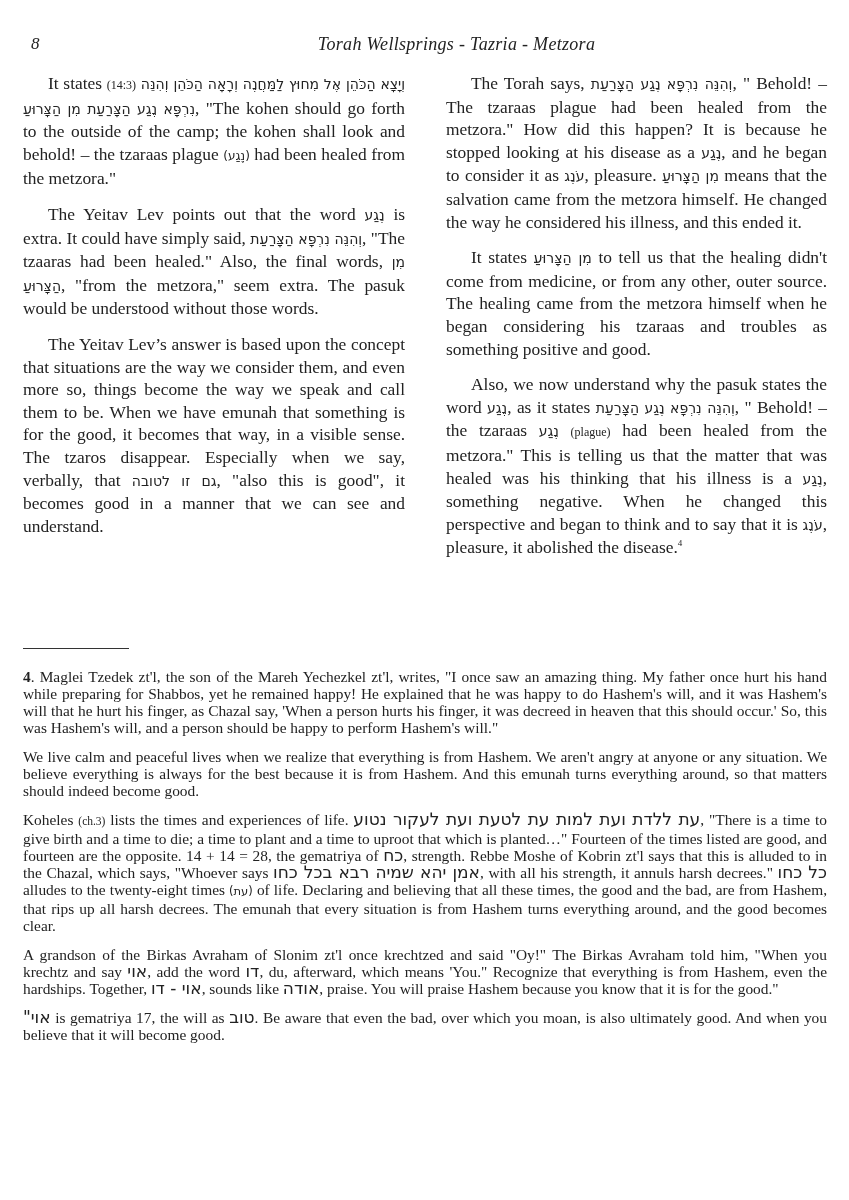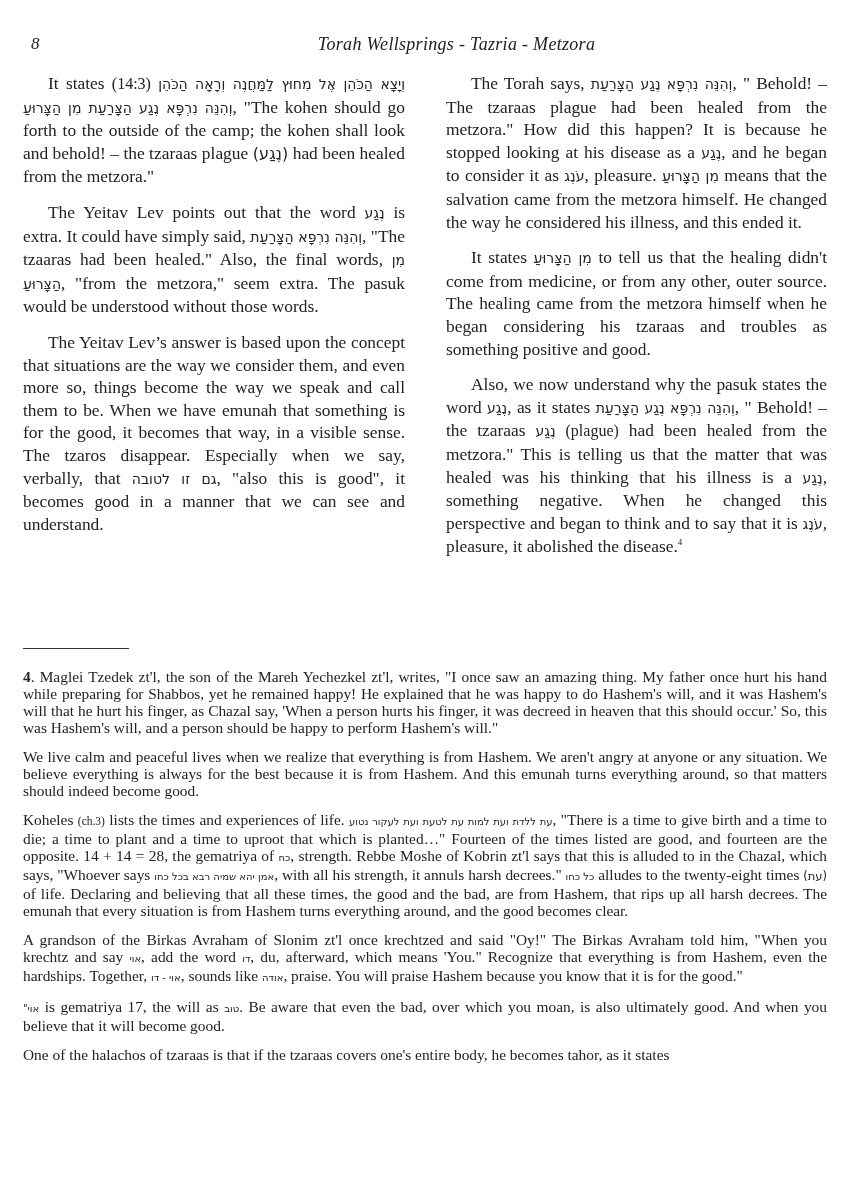--- a/index.html
+++ b/index.html
@@ -9,27 +9,27 @@
   .page-num { position: absolute; left: 31px; top: 4px; font-style: italic; font-size: 17px; }
   .running-title { position: absolute; left: 12px; width: 849px; top: 4px; text-align: center;
                    font-style: italic; font-size: 18px; padding-left: 40px; box-sizing: border-box; letter-spacing: 0.3px; }
   .col { position: absolute; top: 72px; font-size: 17.4px; line-height: 22.6px; text-align: justify; }
   .col-left { left: 23px; width: 382px; }
   .col-right { left: 446px; width: 381px; }
   .section-title { font-family: "Liberation Sans", "DejaVu Sans", sans-serif; font-weight: bold;
                    font-size: 16.5px; text-align: center; margin: 2px 0 12px 0; letter-spacing: -0.2px; }
   p { margin: 0 0 13px 0; text-indent: 25px; }
   .heb { font-family: "DejaVu Sans", sans-serif; font-size: 14px; }
-  .small { font-size: 16px; }
+  .small { font-size: 12px; }
   .ital { }
   sup { font-size: 9px; vertical-align: super; line-height: 0; }
   .rule { position: absolute; left: 23px; top: 648px; width: 106px; height: 0; border-top: 1.5px solid #333; }
   .notes { position: absolute; left: 23px; top: 668px; width: 804px; font-size: 15.4px; line-height: 17px; text-align: justify; }
   .notes p { text-indent: 0; margin: 0 0 12px 0; }
-  .notes .heb { font-size: 10px; }
+  .notes .heb { font-size: 17px; }
   .notes .small { font-size: 11.5px; }
   .fn-num { font-weight: bold; }
 </style>
 </head>
 <body>
 
 <div class="header">
   <span class="page-num">8</span>
   <div class="running-title">Torah Wellsprings  - Tazria - Metzora</div>
 </div>
@@ -56,14 +56,13 @@
   <p><span class="fn-num">4</span><span>. Maglei Tzedek zt'l, the son of the Mareh Yechezkel zt'l, writes, "I once saw an amazing thing. My father once hurt his hand while preparing for Shabbos, yet he remained happy! He explained that he was happy to do Hashem's will, and it was Hashem's will that he hurt his finger, as Chazal say, 'When a person hurts his finger, it was decreed in heaven that this should occur.' So, this was Hashem's will, and a person should be happy to perform Hashem's will."</span></p>
 
   <p>We live calm and peaceful lives when we realize that everything is from Hashem. We aren't angry at anyone or any situation. We believe everything is always for the best because it is from Hashem. And this emunah turns everything around, so that matters should indeed become good.</p>
 
   <p><span>Koheles </span><span class="small">(ch.3)</span><span> lists the times and experiences of life. </span><span class="heb" dir="rtl">עת ללדת ועת למות עת לטעת ועת לעקור נטוע</span><span>, "There is a time to give birth and a time to die; a time to plant and a time to uproot that which is planted…" Fourteen of the times listed are good, and fourteen are the opposite. 14 + 14 = 28, the gematriya of </span><span class="heb" dir="rtl">כח</span><span>, strength. Rebbe Moshe of Kobrin zt'l says that this is alluded to in the Chazal, which says, "Whoever says </span><span class="heb" dir="rtl">אמן יהא שמיה רבא בכל כחו</span><span>, with all his strength, it annuls harsh decrees." </span><span class="heb" dir="rtl">כל כחו</span><span> alludes to the twenty-eight times </span><span class="heb small" dir="rtl">(עת)</span><span> of life. Declaring and believing that all these times, the good and the bad, are from Hashem, that rips up all harsh decrees. The emunah that every situation is from Hashem turns everything around, and the good becomes clear.</span></p>
 
   <p><span>A grandson of the Birkas Avraham of Slonim zt'l once krechtzed and said "Oy!" The Birkas Avraham told him, "When you krechtz and say </span><span class="heb" dir="rtl">אוי</span><span>, add the word </span><span class="heb" dir="rtl">דו</span><span>, du, afterward, which means 'You." Recognize that everything is from Hashem, even the hardships. Together, </span><span class="heb" dir="rtl">אוי - דו</span><span>, sounds like </span><span class="heb" dir="rtl">אודה</span><span>, praise. You will praise Hashem because you know that it is for the good."</span></p>
 
   <p><span class="heb" dir="rtl">אוי"</span><span> is gematriya 17, the will as </span><span class="heb" dir="rtl">טוב</span><span>. Be aware that even the bad, over which you moan, is also ultimately good. And when you believe that it will become good.</span></p>
 
-  <p>One of the halachos of tzaraas is that if the tzaraas covers one's entire body, he becomes tahor, as it states</p>
 </div>
 
 </body></html>

